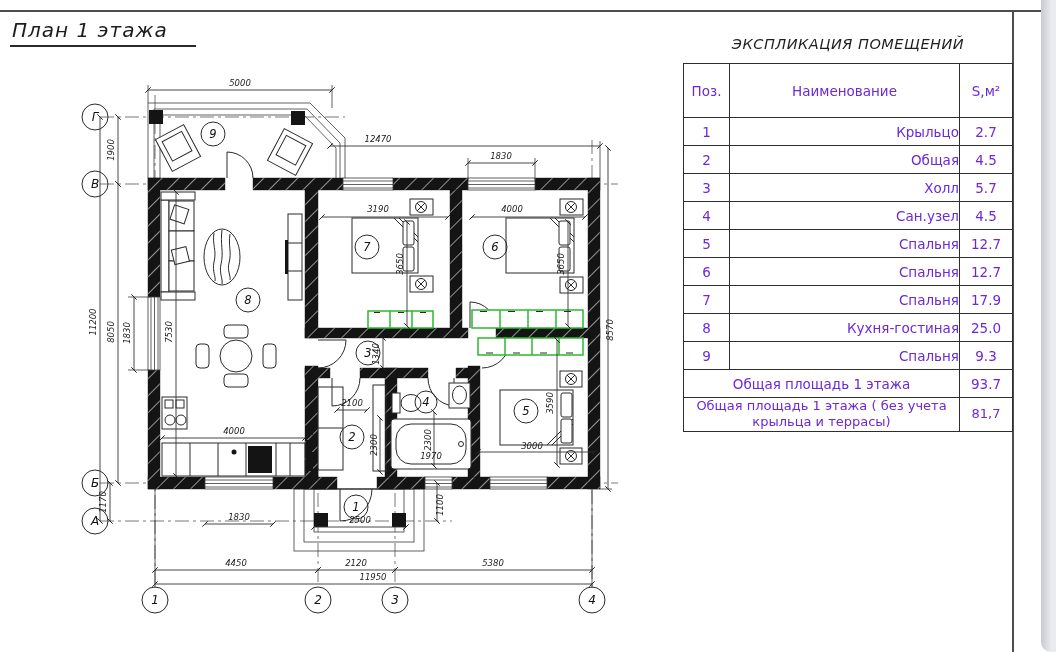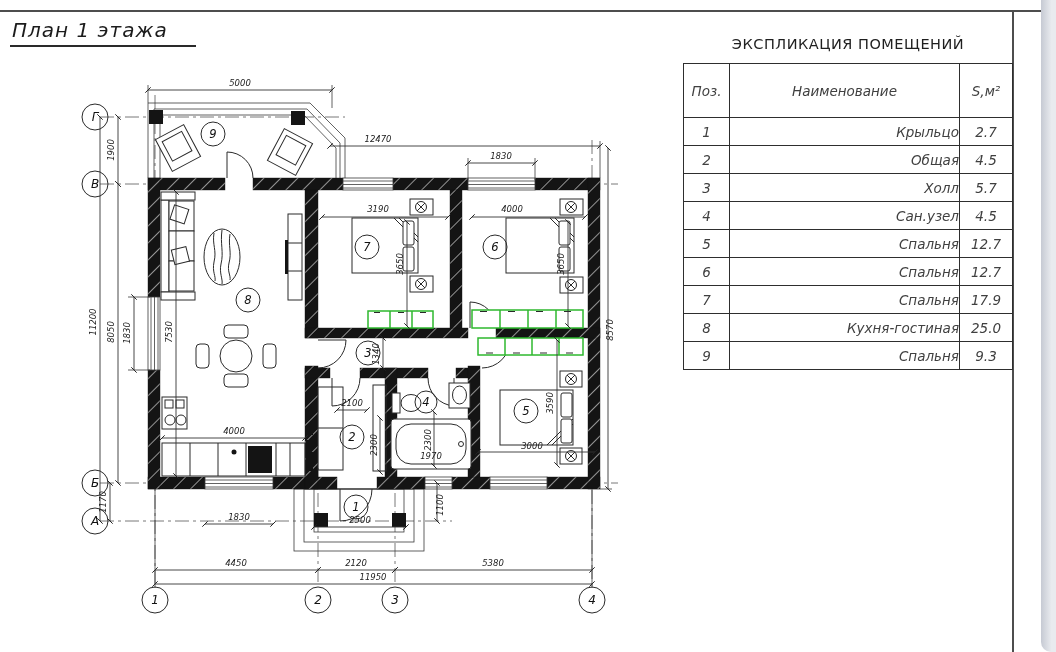--- a/index.html
+++ b/index.html
@@ -6,22 +6,22 @@
   body{width:1056px;height:652px;background:#ffffff;position:relative;overflow:hidden;
        font-family:"DejaVu Sans",sans-serif;}
   .frame-top{position:absolute;top:10px;left:0;width:1041px;height:2px;background:#4d4d4d}
   .frame-right{position:absolute;top:10px;left:1012px;width:2px;height:642px;background:#4d4d4d}
   .gutter{position:absolute;top:0;right:0;width:15px;height:652px;
           background:linear-gradient(90deg,#c6cad3,#e9ebef 70%);border-bottom-left-radius:10px}
   .sheet-title{position:absolute;top:18px;left:10px;font-style:italic;font-size:20px;color:#1c1c1c;
           border-bottom:2px solid #2a2a2a;padding:0 28px 3px 2px;letter-spacing:1px}
   
   .expl{position:absolute;left:683px;top:36px;width:330px}
-  .expl-title{text-align:center;font-size:14.5px;color:#1f1f1f;margin-bottom:11px;letter-spacing:.5px}
-  .expl table{border-collapse:collapse;width:100%;font-style:italic;color:#404040;table-layout:fixed}
+  .expl-title{text-align:center;font-style:italic;font-size:14.5px;color:#1f1f1f;margin-bottom:11px;letter-spacing:.5px}
+  .expl table{border-collapse:collapse;width:100%;color:#6d28d9;table-layout:fixed}
   .expl th,.expl td{border:1.4px solid #2e2e2e;font-weight:normal;font-size:13.5px;padding:0}
   .expl th{height:53px}
   .expl tbody td{height:27px}
   .c-pos,.c-area{text-align:center}
   .c-name{text-align:right;padding-left:10px !important}
   .total td{height:28px;text-align:center}
   .total2 td{height:40px;font-size:13px;line-height:1.25;text-align:center}
   
   .plan{position:absolute;left:0;top:0}
   svg text{font-family:"DejaVu Sans",sans-serif;font-style:italic}
@@ -549,15 +549,23 @@
       <tr>
           <td class="c-pos">8</td>
           <td class="c-name">Кухня-гостиная</td>
           <td class="c-area">25.0</td>
         </tr>
       <tr>
           <td class="c-pos">9</td>
           <td class="c-name">Спальня</td>
           <td class="c-area">9.3</td>
         </tr>
+      <tr class="total">
+        <td colspan="2">Общая площадь 1 этажа</td>
+        <td class="c-area">93.7</td>
+      </tr>
+      <tr class="total2">
+        <td colspan="2">Общая площадь 1 этажа ( без учета крыльца и террасы)</td>
+        <td class="c-area">81,7</td>
+      </tr>
     </tbody>
   </table>
 </div>
 
 </body></html>

